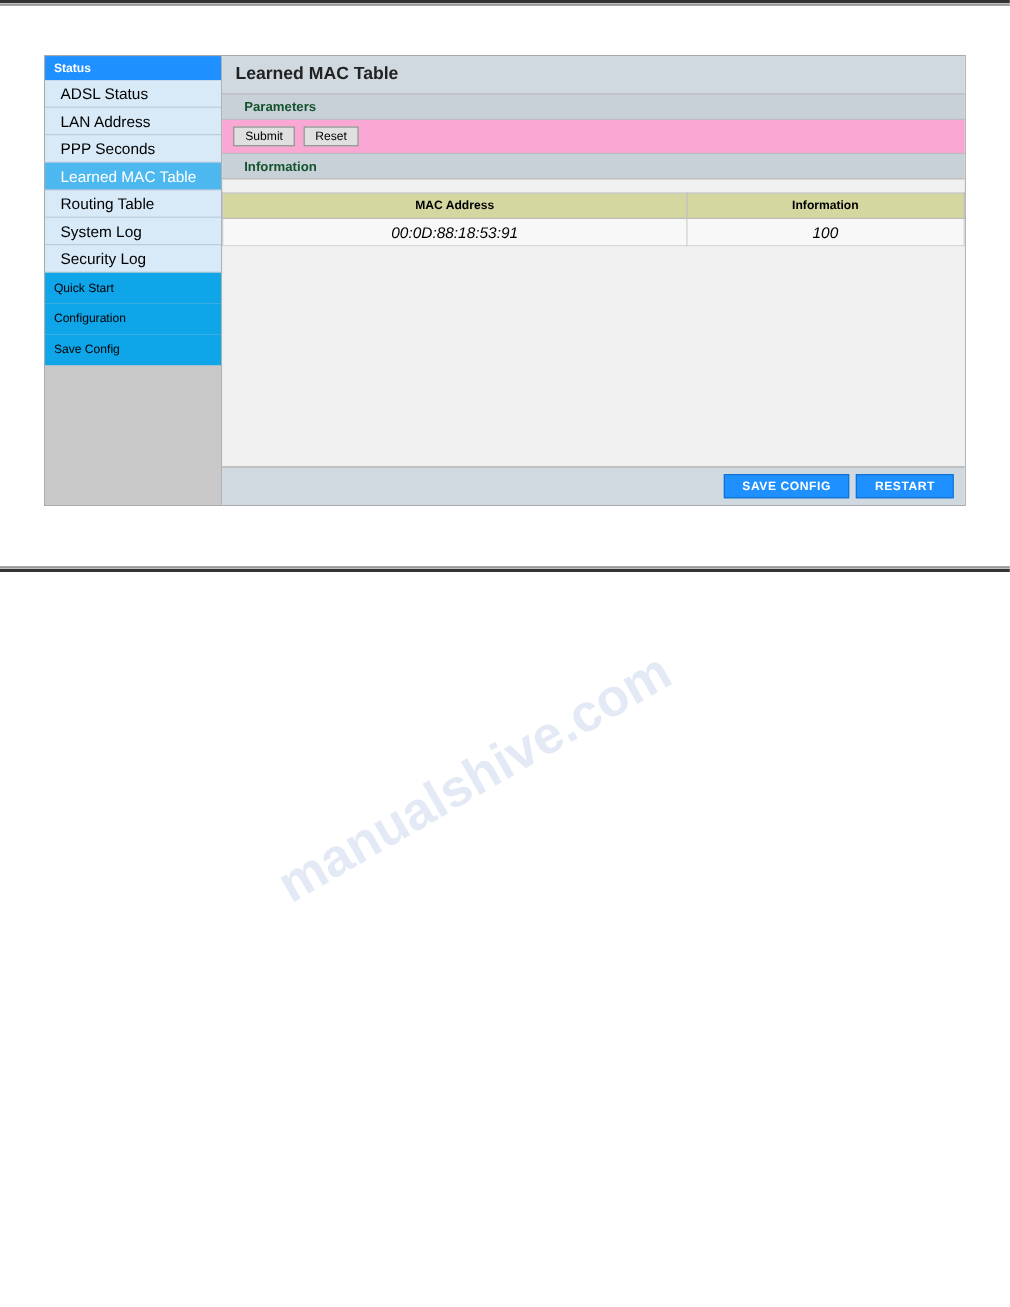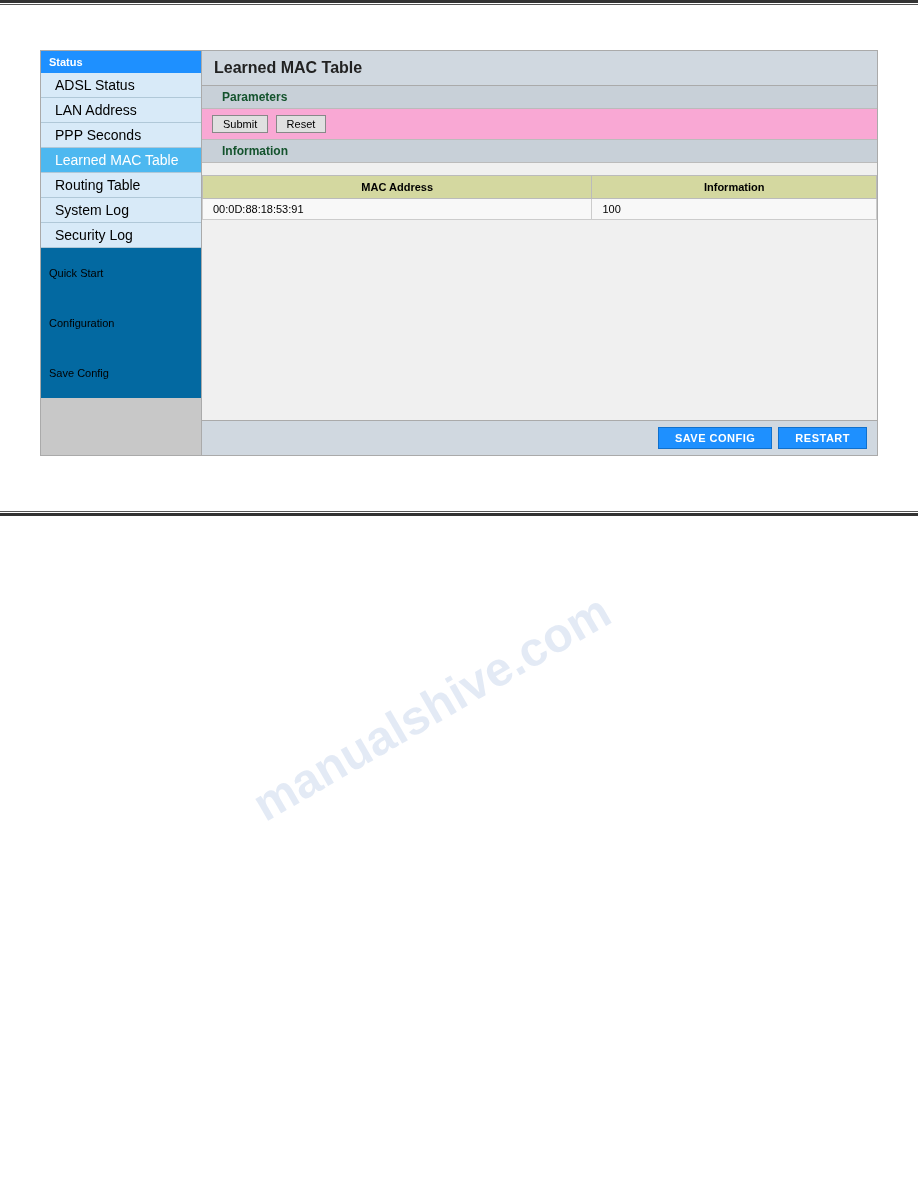--- a/index.html
+++ b/index.html
@@ -50,24 +50,24 @@
     .sidebar-top-item {
       background: #1e90ff;
       color: #fff;
       font-weight: bold;
       font-size: 11px;
       padding: 5px 8px;
       cursor: pointer;
     }
 
     .sidebar-group-label {
-      background: #0369a1;
+      background: #0ea5e9;
       color: #000;
       font-size: 11px;
-      padding: 19px 8px;
+      padding: 8px 8px;
       cursor: pointer;
     }
 
     
     .main-content {
       flex: 1;
       background: #f0f0f0;
       padding: 0;
       border-left: 1px solid #aaa;
     }
@@ -141,22 +141,23 @@
       padding: 5px 10px;
       font-size: 11px;
       font-weight: bold;
       text-align: center;
     }
 
     .info-table td {
       background: #f8f8f8;
       border: 1px solid #ccc;
       padding: 4px 10px;
-      font-size: 11px;
-      text-align: left;
+      font-size: 14px;
+      text-align: center;
+      font-style: italic;
     }
 
     
     .bottom-bar {
       display: flex;
       flex-direction: row;
       justify-content: flex-end;
       background: #d0d8e0;
       padding: 6px 10px;
       border-top: 1px solid #aaa;

